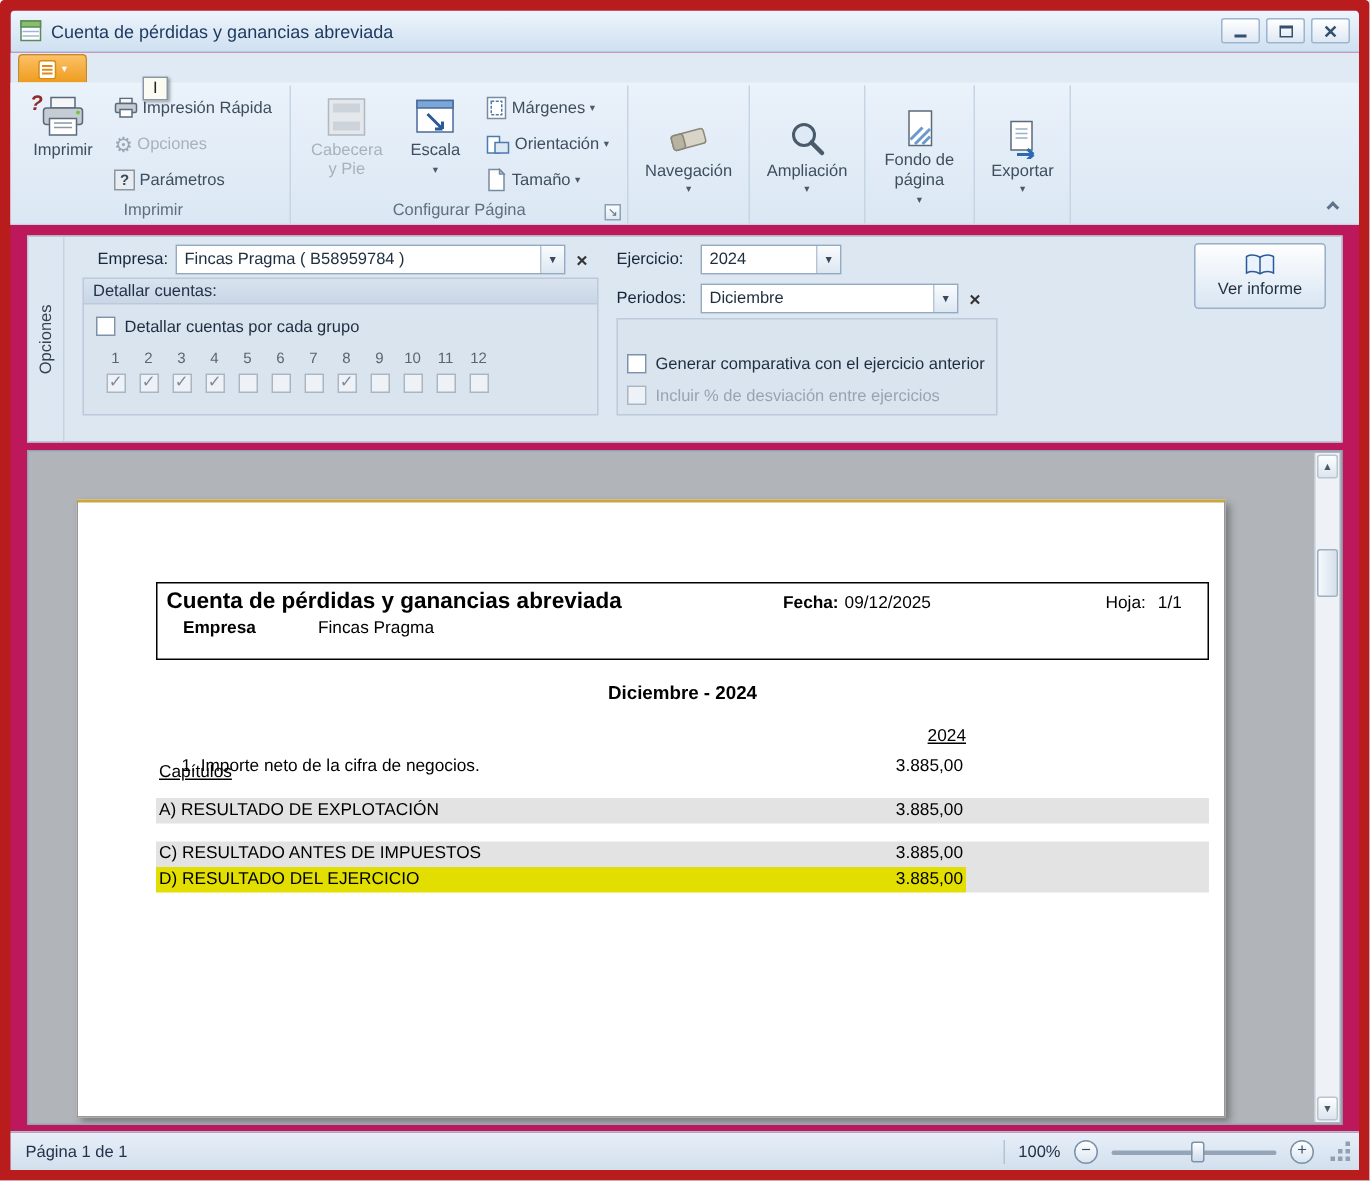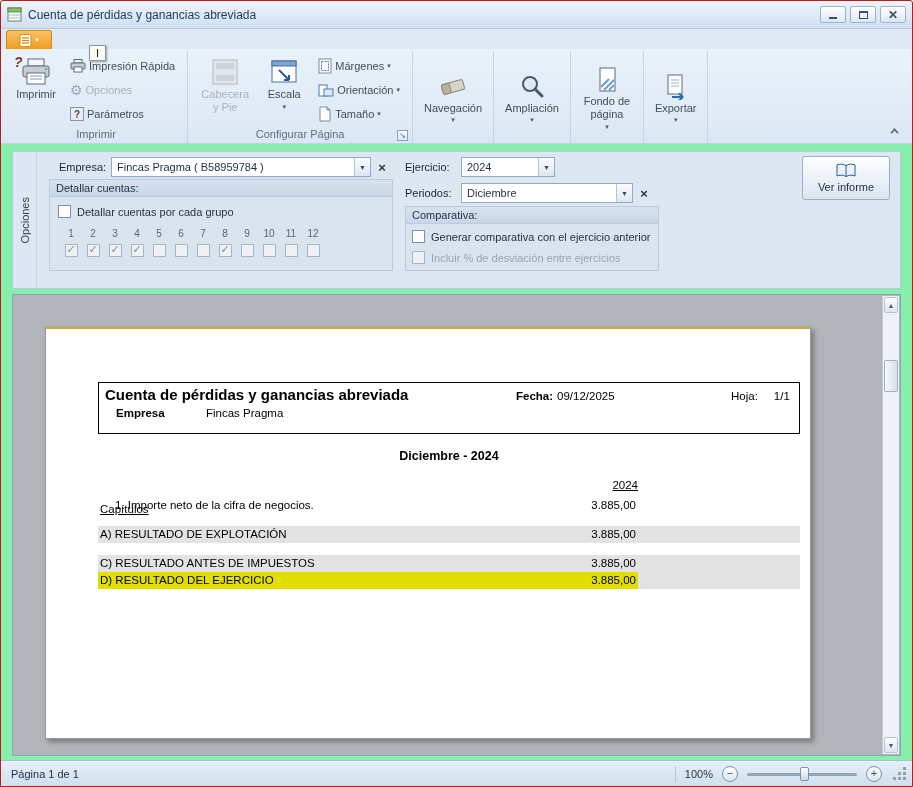--- a/index.html
+++ b/index.html
@@ -1,19 +1,19 @@
 <!DOCTYPE html>
 <html><head>
 <meta charset="utf-8">
 <style>
   * { box-sizing: border-box; margin: 0; padding: 0; }
   html,body { width:913px; height:787px; }
   body { font-family: "Liberation Sans", sans-serif; font-size:11px; color:#1e2e3e; background:#fff; overflow:hidden; }
 
-  .window { width:913px; height:787px; border:1px solid #b91c1c; background:#86efac; display:flex; flex-direction:column; border-radius:3px 3px 0 0; }
+  .window { width:913px; height:787px; border:7px solid #b91c1c; background:#be185d; display:flex; flex-direction:column; border-radius:3px 3px 0 0; }
 
   
   .titlebar { height:28px; flex:0 0 28px; background:linear-gradient(#eef5fc,#cfe0f1); border-bottom:1px solid #b9cbdf; display:flex; align-items:center; padding:0 6px; gap:6px; border-radius:3px 3px 0 0; }
   .title-text { font-size:12px; color:#1c3a5e; }
   .win-controls { margin-left:auto; display:flex; gap:4px; }
   .win-btn { width:26px; height:17px; border:1px solid #9fb5cf; border-radius:2px; background:linear-gradient(#ffffff,#dde8f3); display:flex; align-items:center; justify-content:center; color:#33506e; cursor:default; }
   .ic-min { width:8px; height:2px; background:#33506e; margin-top:7px; }
   .ic-max { width:9px; height:8px; border:1px solid #33506e; border-top:2px solid #33506e; }
   .ic-close { font-size:12px; font-weight:bold; line-height:1; }
 
@@ -68,21 +68,21 @@
 
   
   .preview { flex:1; margin:5px 11px 4px 11px; border:1px solid #8fa3b8; background:#b1b5b9; position:relative; overflow:hidden; }
   .page { position:absolute; left:32px; top:32px; width:766px; height:412px; background:#fff; border:1px solid #979797; border-top:2px solid #c9a63e; box-shadow:3px 3px 5px rgba(50,50,50,.45); }
   .report-content { position:absolute; left:52px; right:10px; top:0; color:#000; }
   .rep-header-box { margin-top:53px; border:1px solid #000; height:52px; padding:3px 6px 0 6px; }
   .rep-row1 { display:flex; align-items:baseline; }
   .rep-title { font-size:15px; font-weight:bold; flex:1; }
   .rep-fecha { width:215px; font-size:11.5px; display:flex; gap:4px; }
   .rep-fecha b { font-weight:bold; }
-  .rep-hoja { width:62px; font-size:11.5px; display:flex; gap:16px; }
+  .rep-hoja { width:62px; font-size:11.5px; display:flex; gap:8px; }
   .rep-row2 { display:flex; margin-top:4px; font-size:11.5px; }
   .rep-emp-label { font-weight:bold; width:92px; padding-left:2px;margin-left:9px; }
   .period-heading { text-align:center; font-weight:bold; font-size:12.5px; margin-top:15px; }
   .table-head { display:flex; margin-top:14px; height:17px; line-height:17px; font-size:11.5px; }
   .table-head .row-main { width:540px; display:flex; }
   .table-head .col-cap { flex:1; text-decoration:underline; padding-left:2px;margin-top:24px; }
   .table-head .col-year { text-decoration:underline; text-align:right; }
   #report-rows { margin-top:3px; }
   .report-row { display:flex; height:17px; line-height:17px; font-size:11.5px; }
   .report-row .row-main { width:540px; display:flex; }
@@ -383,21 +383,20 @@
             <div class="month-cell"><span class="cb disabled"></span></div>
             <div class="month-cell"><span class="cb disabled checked"></span></div>
             <div class="month-cell"><span class="cb disabled"></span></div>
             <div class="month-cell"><span class="cb disabled"></span></div>
             <div class="month-cell"><span class="cb disabled"></span></div>
             <div class="month-cell"><span class="cb disabled"></span></div>
           </div>
       </div>
 
       <div class="group-frame" style="left:368px; top:54px; width:254px; height:65px;">
-        <div class="group-head">Comparativa:</div>
         <div class="cb-row" style="left:6px; top:23px;">
           <span class="cb" id="comp-cb1"></span>
           <span>Generar comparativa con el ejercicio anterior</span>
         </div>
         <div class="cb-row disabled" style="left:6px; top:44px;">
           <span class="cb disabled" id="comp-cb2"></span>
           <span>Incluir % de desviación entre ejercicios</span>
         </div>
       </div>
 

